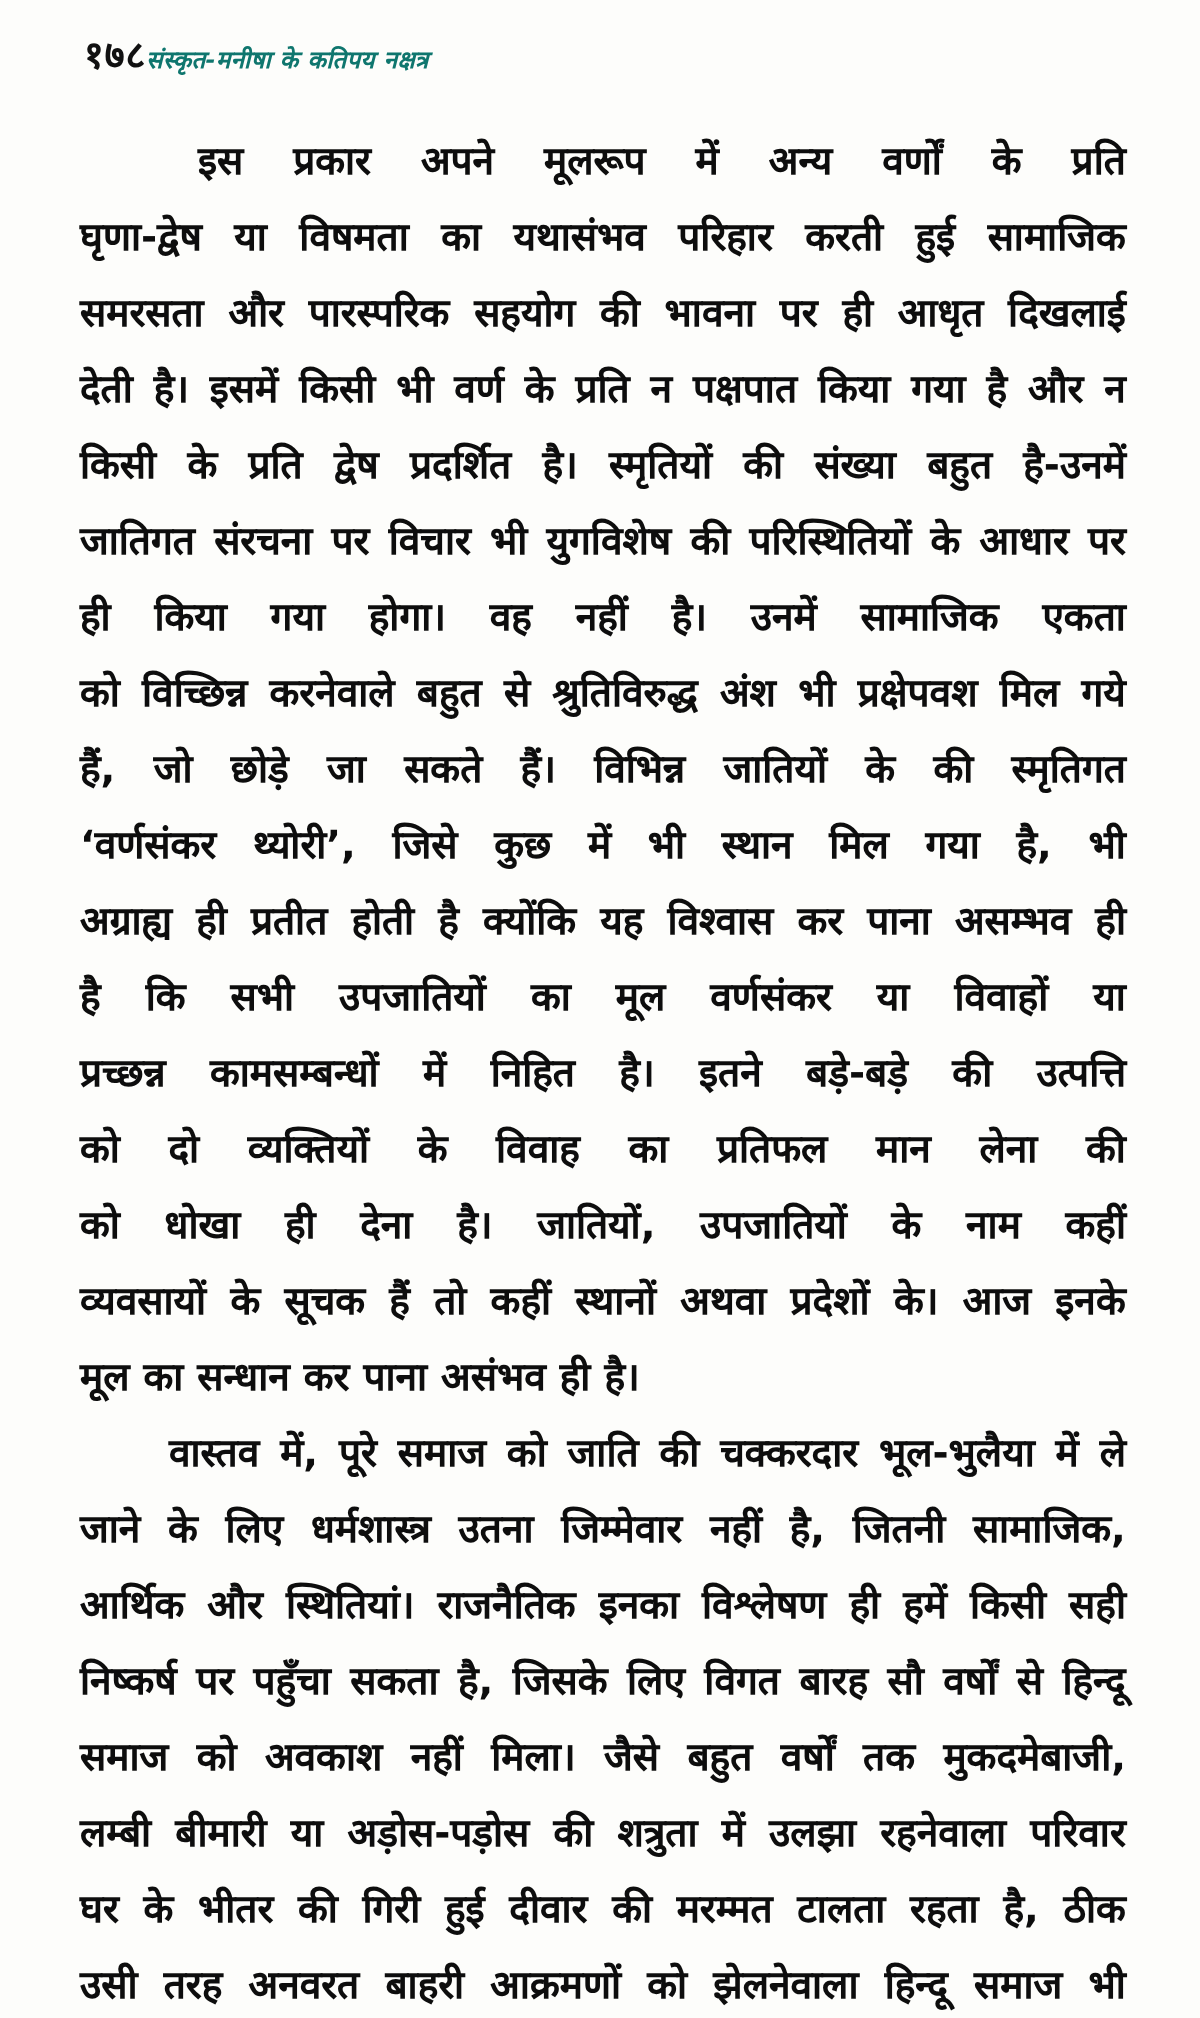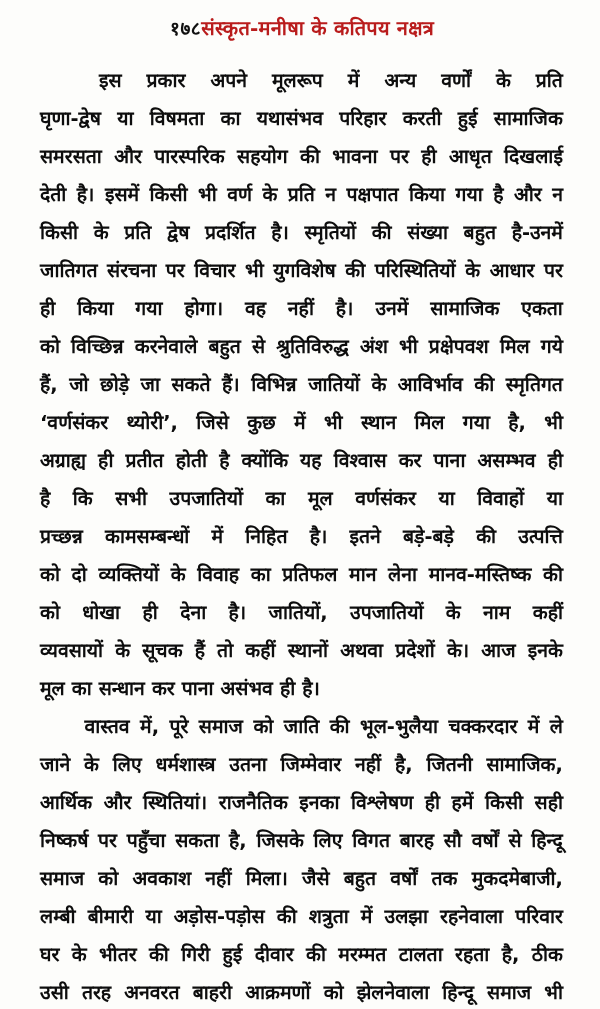--- a/index.html
+++ b/index.html
@@ -24,36 +24,37 @@
 
   
   .running-head {
     position: absolute;
     top: 14px;
     left: 42px;
     right: 38px;
     height: 32px;
     display: flex;
     align-items: baseline;
-    justify-content: center;
+    justify-content: flex-start;
   }
   .folio {
     font-family: "DejaVu Sans", sans-serif;
     font-size: 19px;
     font-weight: 700;
     letter-spacing: 0.5px;
     color: #111;
   }
   .head-title {
     font-family: "DejaVu Sans", sans-serif;
-    font-size: 20px;
+    font-size: 12px;
     font-weight: 700;
     letter-spacing: 0.2px;
-    color: #b91c1c;
+    color: #0f766e;
     white-space: nowrap;
+    font-style: italic;
   }
 
   
   .textblock {
     position: absolute;
     top: 62px;
     left: 40px;
     width: 523px;
   }
   .para {
@@ -218,21 +219,20 @@
         <div class="tline justify">
           <span class="w">हैं,</span>
           <span class="w">जो</span>
           <span class="w">छोड़े</span>
           <span class="w">जा</span>
           <span class="w">सकते</span>
           <span class="w">हैं।</span>
           <span class="w">विभिन्न</span>
           <span class="w">जातियों</span>
           <span class="w">के</span>
-          <span class="w">आविर्भाव</span>
           <span class="w">की</span>
           <span class="w">स्मृतिगत</span>
         </div>
         <div class="tline justify">
           <span class="w">‘वर्णसंकर</span>
           <span class="w">थ्योरी’,</span>
           <span class="w">जिसे</span>
           <span class="w">कुछ</span>
           <span class="w">में</span>
           <span class="w">भी</span>
@@ -282,21 +282,20 @@
         <div class="tline justify">
           <span class="w">को</span>
           <span class="w">दो</span>
           <span class="w">व्यक्तियों</span>
           <span class="w">के</span>
           <span class="w">विवाह</span>
           <span class="w">का</span>
           <span class="w">प्रतिफल</span>
           <span class="w">मान</span>
           <span class="w">लेना</span>
-          <span class="w">मानव-मस्तिष्क</span>
           <span class="w">की</span>
         </div>
         <div class="tline justify">
           <span class="w">को</span>
           <span class="w">धोखा</span>
           <span class="w">ही</span>
           <span class="w">देना</span>
           <span class="w">है।</span>
           <span class="w">जातियों,</span>
           <span class="w">उपजातियों</span>
@@ -332,22 +331,22 @@
       <div class="para">
         <div class="tline justify">
           <span class="indent"></span>
           <span class="w">वास्तव</span>
           <span class="w">में,</span>
           <span class="w">पूरे</span>
           <span class="w">समाज</span>
           <span class="w">को</span>
           <span class="w">जाति</span>
           <span class="w">की</span>
+          <span class="w">चक्करदार</span>
           <span class="w">भूल-भुलैया</span>
-          <span class="w">चक्करदार</span>
           <span class="w">में</span>
           <span class="w">ले</span>
         </div>
         <div class="tline justify">
           <span class="w">जाने</span>
           <span class="w">के</span>
           <span class="w">लिए</span>
           <span class="w">धर्मशास्त्र</span>
           <span class="w">उतना</span>
           <span class="w">जिम्मेवार</span>

